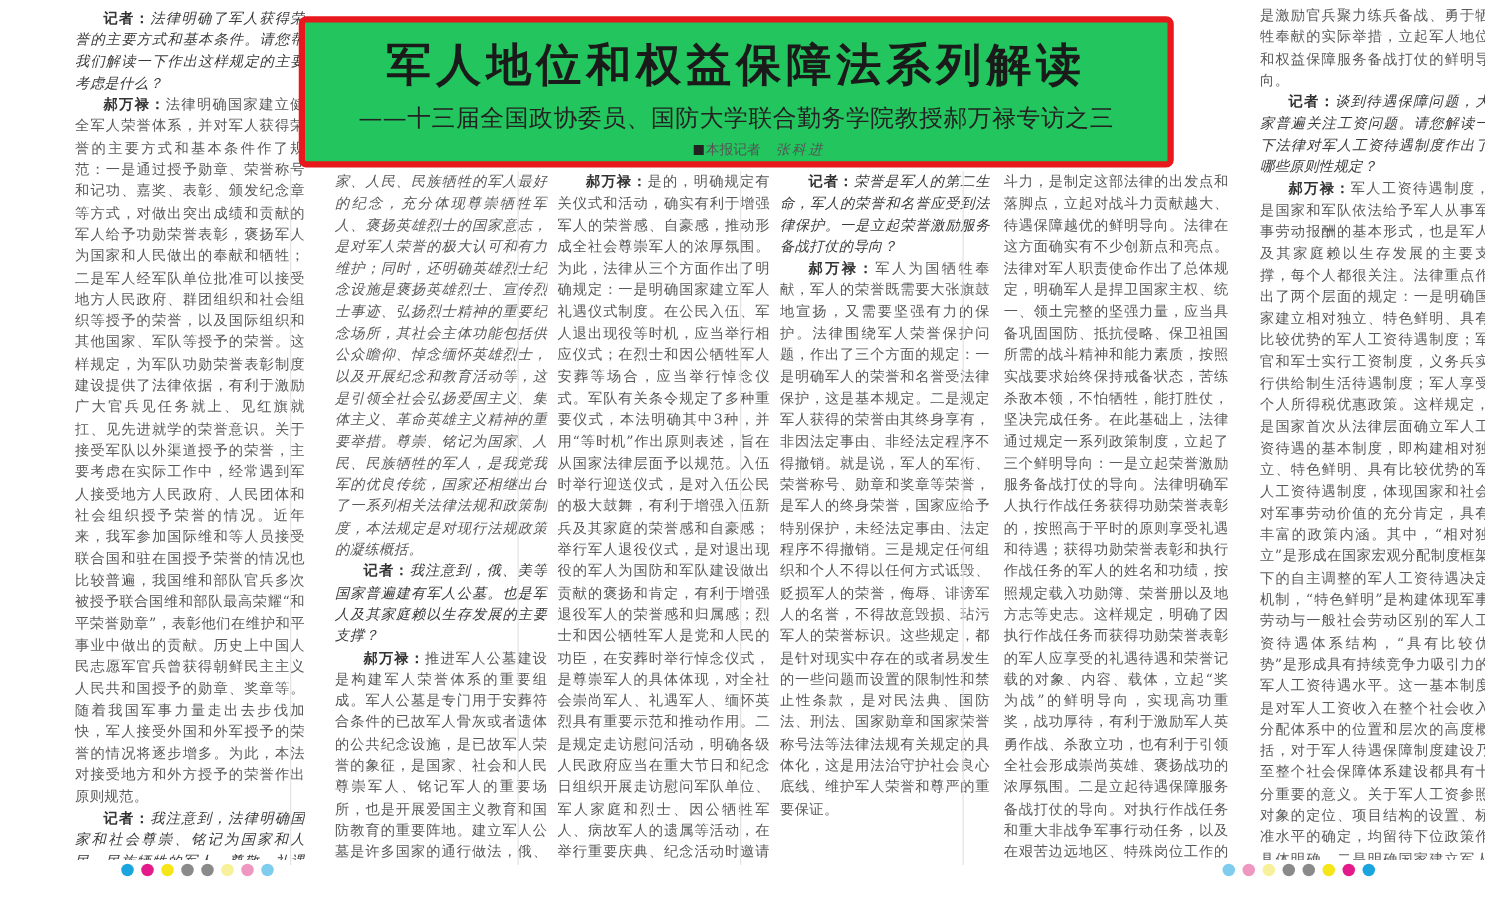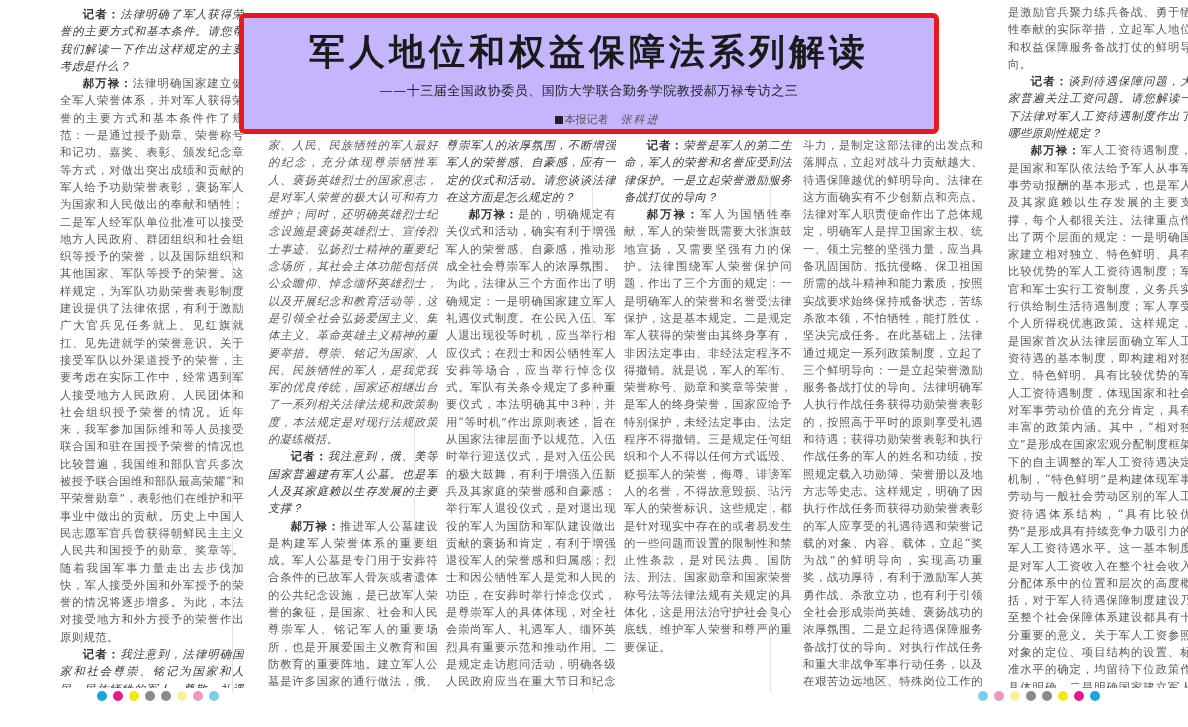--- a/index.html
+++ b/index.html
@@ -17,30 +17,30 @@
   #c1 { left:32px; top:6px; width:184px; height:682px; }
   #c2 { left:240px; top:137px; width:170px; height:555px; }
   #c3 { left:418px; top:137px; width:170px; height:555px; }
   #c4 { left:596px; top:137px; width:168px; height:555px; }
   #c5 { left:775px; top:137px; width:180px; height:555px; }
   #c6 { left:980px; top:4px; width:184px; height:684px; }
   .rule { position:absolute; top:137px; width:1px; height:555px; background:#e4e4e4; }
 
   #headline-box {
     position:absolute; left:239px; top:13px; width:700px; height:121px;
-    border:5px solid #e8191c; border-radius:6px; background:#c4b5fd; box-sizing:border-box;
+    border:5px solid #e8191c; border-radius:6px; background:#22c55e; box-sizing:border-box;
   }
   #title {
     position:absolute; left:0; right:0; top:10px; text-align:center;
     font-family:"DejaVu Sans","Liberation Sans",sans-serif; font-weight:bold;
     font-size:36px; letter-spacing:4px; color:#1a1a1a;
   }
   #subtitle {
     position:absolute; left:0; right:0; top:64px; text-align:center;
-    font-family:"DejaVu Serif","Liberation Serif",serif; font-size:13px; color:#222; letter-spacing:0.5px;
+    font-family:"DejaVu Serif","Liberation Serif",serif; font-size:19px; color:#222; letter-spacing:0.5px;
   }
   #byline {
     position:absolute; left:0; right:0; top:94px; text-align:center;
     font-size:11px; color:#555; font-family:"DejaVu Sans","Liberation Sans",sans-serif;padding-left:36px;
   }
   #byline .sq { display:inline-block; width:8px; height:8px; background:#222; margin-right:2px; vertical-align:-1px; }
   #byline .name { margin-left:12px; font-style:italic; letter-spacing:2px; }
 
   .dots { position:absolute; display:flex; gap:6px; }
   .dot { width:10px; height:10px; border-radius:50%; }
@@ -56,21 +56,20 @@
     <p><span class="spk">记者：</span><span class="q">我注意到，法律明确国家和社会尊崇、铭记为国家和人民、民族牺牲的军人，尊敬、礼遇其遗属。请您谈谈这一规定体现了怎样的导向？</span></p>
   </div>
 <div class="rule" style="left:232px"></div>
 <div id="c2" class="col">
     <p style="text-indent: 0px; font-style: italic;"><span>家、人民、民族牺牲的军人最好的纪念，充分体现尊崇牺牲军人、褒扬英雄烈士的国家意志，是对军人荣誉的极大认可和有力维护；同时，还明确英雄烈士纪念设施是褒扬英雄烈士、宣传烈士事迹、弘扬烈士精神的重要纪念场所，其社会主体功能包括供公众瞻仰、悼念缅怀英雄烈士，以及开展纪念和教育活动等，这是引领全社会弘扬爱国主义、集体主义、革命英雄主义精神的重要举措。尊崇、铭记为国家、人民、民族牺牲的军人，是我党我军的优良传统，国家还相继出台了一系列相关法律法规和政策制度，本法规定是对现行法规政策的凝练概括。</span></p>
     <p><span class="spk">记者：</span><span class="q">我注意到，俄、美等国家普遍建有军人公墓。也是军人及其家庭赖以生存发展的主要支撑？</span></p>
     <p><span class="spk">郝万禄：</span><span>推进军人公墓建设是构建军人荣誉体系的重要组成。军人公墓是专门用于安葬符合条件的已故军人骨灰或者遗体的公共纪念设施，是已故军人荣誉的象征，是国家、社会和人民尊崇军人、铭记军人的重要场所，也是开展爱国主义教育和国防教育的重要阵地。建立军人公墓是许多国家的通行做法，俄、美等国家普遍建有军人公墓，并把军人去世后人军人公墓安葬作为对军人的一种特殊荣誉。法律明确，国家推进军人公墓建设；军人去世后，符合条件的可以安葬在军人公墓。这样规定，主要是对军人公墓建设作出原则性规范，与退役军人保障法关于国家推进军人公墓建设的规定保持一致，为下步建立有关制度提供依据，留下接口；同时，也有利于完善军人优抚服务体系，褒扬军人为国防和军队建设做出的牺牲奉献，让军人成为全社会尊崇的职业。</span></p>
   </div>
 <div class="rule" style="left:414px"></div>
 <div id="c3" class="col">
-    <p style="text-indent: 0px;"><span class="q">尊崇军人的浓厚氛围，不断增强军人的荣誉感、自豪感，应有一定的仪式和活动。请您谈谈法律在这方面是怎么规定的？</span></p>
     <p><span class="spk">郝万禄：</span><span>是的，明确规定有关仪式和活动，确实有利于增强军人的荣誉感、自豪感，推动形成全社会尊崇军人的浓厚氛围。为此，法律从三个方面作出了明确规定：一是明确国家建立军人礼遇仪式制度。在公民入伍、军人退出现役等时机，应当举行相应仪式；在烈士和因公牺牲军人安葬等场合，应当举行悼念仪式。军队有关条令规定了多种重要仪式，本法明确其中3种，并用“等时机”作出原则表述，旨在从国家法律层面予以规范。入伍时举行迎送仪式，是对入伍公民的极大鼓舞，有利于增强入伍新兵及其家庭的荣誉感和自豪感；举行军人退役仪式，是对退出现役的军人为国防和军队建设做出贡献的褒扬和肯定，有利于增强退役军人的荣誉感和归属感；烈士和因公牺牲军人是党和人民的功臣，在安葬时举行悼念仪式，是尊崇军人的具体体现，对全社会崇尚军人、礼遇军人、缅怀英烈具有重要示范和推动作用。二是规定走访慰问活动，明确各级人民政府应当在重大节日和纪念日组织开展走访慰问军队单位、军人家庭和烈士、因公牺牲军人、病故军人的遗属等活动，在举行重要庆典、纪念活动时邀请军人、军人家属和烈士、因公牺牲军人、病故军人的遗属代表参加，这也是我党我军的优良传统和成熟做法。三是规定悬挂光荣牌和送喜报，明确地方人民政府应当为军人和烈士、因公牺牲军人、病故军人的遗属的家庭悬挂光荣牌；军人获得功勋荣誉表彰，由当地人民政府有关部门和军事机关给其家庭送喜报，并组织做好宣</span></p>
   </div>
 <div class="rule" style="left:592px"></div>
 <div id="c4" class="col">
     <p><span class="spk">记者：</span><span class="q">荣誉是军人的第二生命，军人的荣誉和名誉应受到法律保护。一是立起荣誉激励服务备战打仗的导向？</span></p>
     <p><span class="spk">郝万禄：</span><span>军人为国牺牲奉献，军人的荣誉既需要大张旗鼓地宣扬，又需要坚强有力的保护。法律围绕军人荣誉保护问题，作出了三个方面的规定：一是明确军人的荣誉和名誉受法律保护，这是基本规定。二是规定军人获得的荣誉由其终身享有，非因法定事由、非经法定程序不得撤销。就是说，军人的军衔、荣誉称号、勋章和奖章等荣誉，是军人的终身荣誉，国家应给予特别保护，未经法定事由、法定程序不得撤销。三是规定任何组织和个人不得以任何方式诋毁、贬损军人的荣誉，侮辱、诽谤军人的名誉，不得故意毁损、玷污军人的荣誉标识。这些规定，都是针对现实中存在的或者易发生的一些问题而设置的限制性和禁止性条款，是对民法典、国防法、刑法、国家勋章和国家荣誉称号法等法律法规有关规定的具体化，这是用法治守护社会良心底线、维护军人荣誉和尊严的重要保证。</span></p>
   </div>
 <div class="rule" style="left:770px"></div>
 <div id="c5" class="col">
     <p style="text-indent: 0px;"><span>斗力，是制定这部法律的出发点和落脚点，立起对战斗力贡献越大、待遇保障越优的鲜明导向。法律在这方面确实有不少创新点和亮点。法律对军人职责使命作出了总体规定，明确军人是捍卫国家主权、统一、领土完整的坚强力量，应当具备巩固国防、抵抗侵略、保卫祖国所需的战斗精神和能力素质，按照实战要求始终保持戒备状态，苦练杀敌本领，不怕牺牲，能打胜仗，坚决完成任务。在此基础上，法律通过规定一系列政策制度，立起了三个鲜明导向：一是立起荣誉激励服务备战打仗的导向。法律明确军人执行作战任务获得功勋荣誉表彰的，按照高于平时的原则享受礼遇和待遇；获得功勋荣誉表彰和执行作战任务的军人的姓名和功绩，按照规定载入功勋簿、荣誉册以及地方志等史志。这样规定，明确了因执行作战任务而获得功勋荣誉表彰的军人应享受的礼遇待遇和荣誉记载的对象、内容、载体，立起“奖为战”的鲜明导向，实现高功重奖，战功厚待，有利于激励军人英勇作战、杀敌立功，也有利于引领全社会形成崇尚英雄、褒扬战功的浓厚氛围。二是立起待遇保障服务备战打仗的导向。对执行作战任务和重大非战争军事行动任务，以及在艰苦边远地区、特殊岗位工作的军人，法律明确待遇保障从优的原则。这样规定，明确了待遇保障向担负特殊使命、履行特殊义务官兵倾斜的4种从优情形，能够有效激发遂行任务官兵的使命感和荣誉感，鼓励和引导更多优秀人才向战而行、献身边疆、建功立业。三是立起抚恤优待服务备战打仗的导向。对烈士、因公牺牲军人的遗属和符合规定条件的军人配偶、子女，法律和有关法规明确享受高于其他优抚对象的优待，对烈士遗属的抚恤、就业安置和子女教育等给予特别优待。这些都</span></p>

